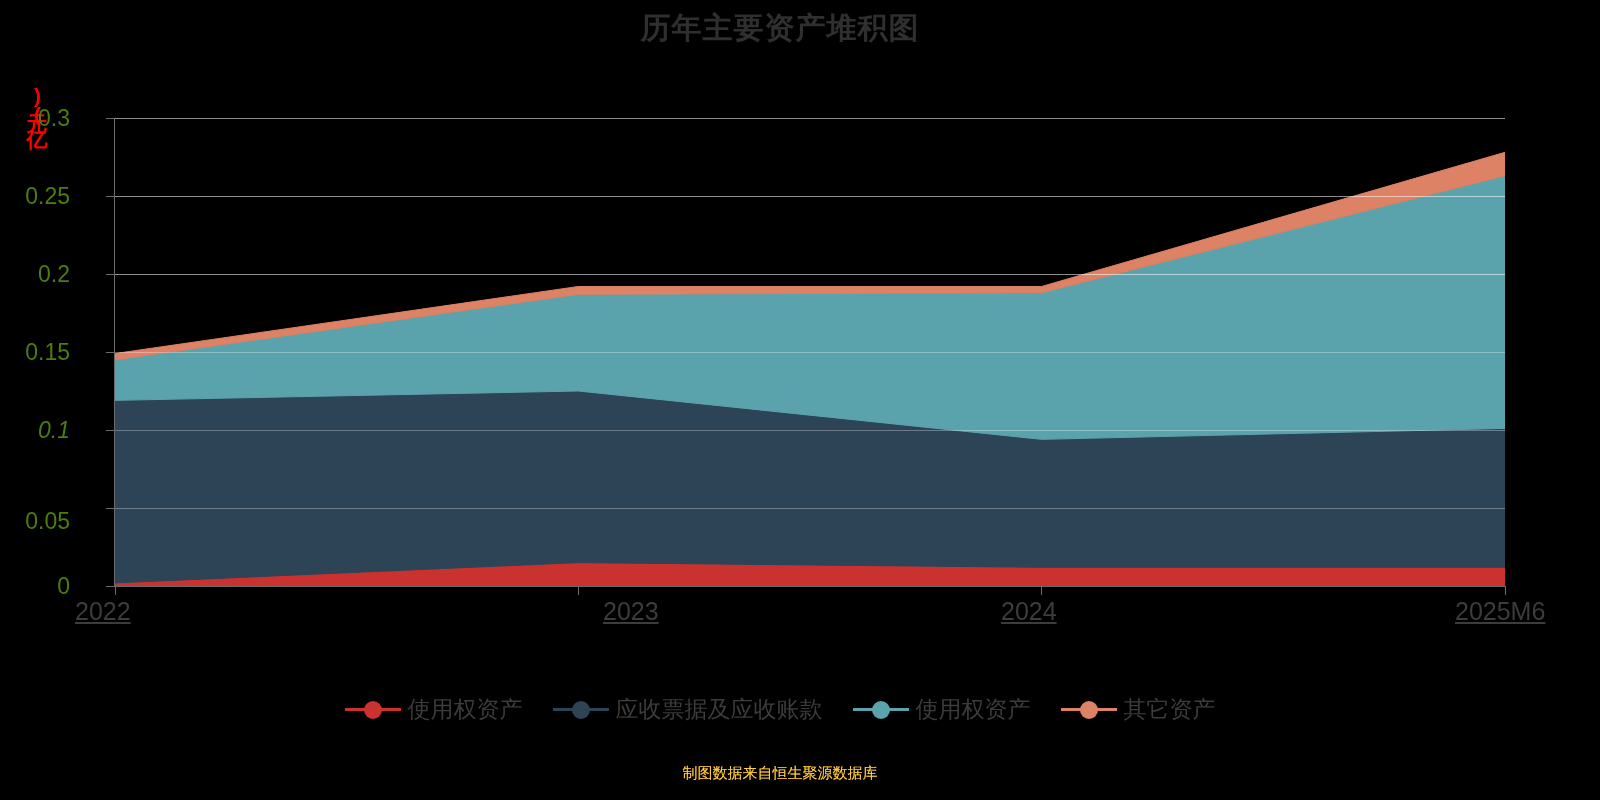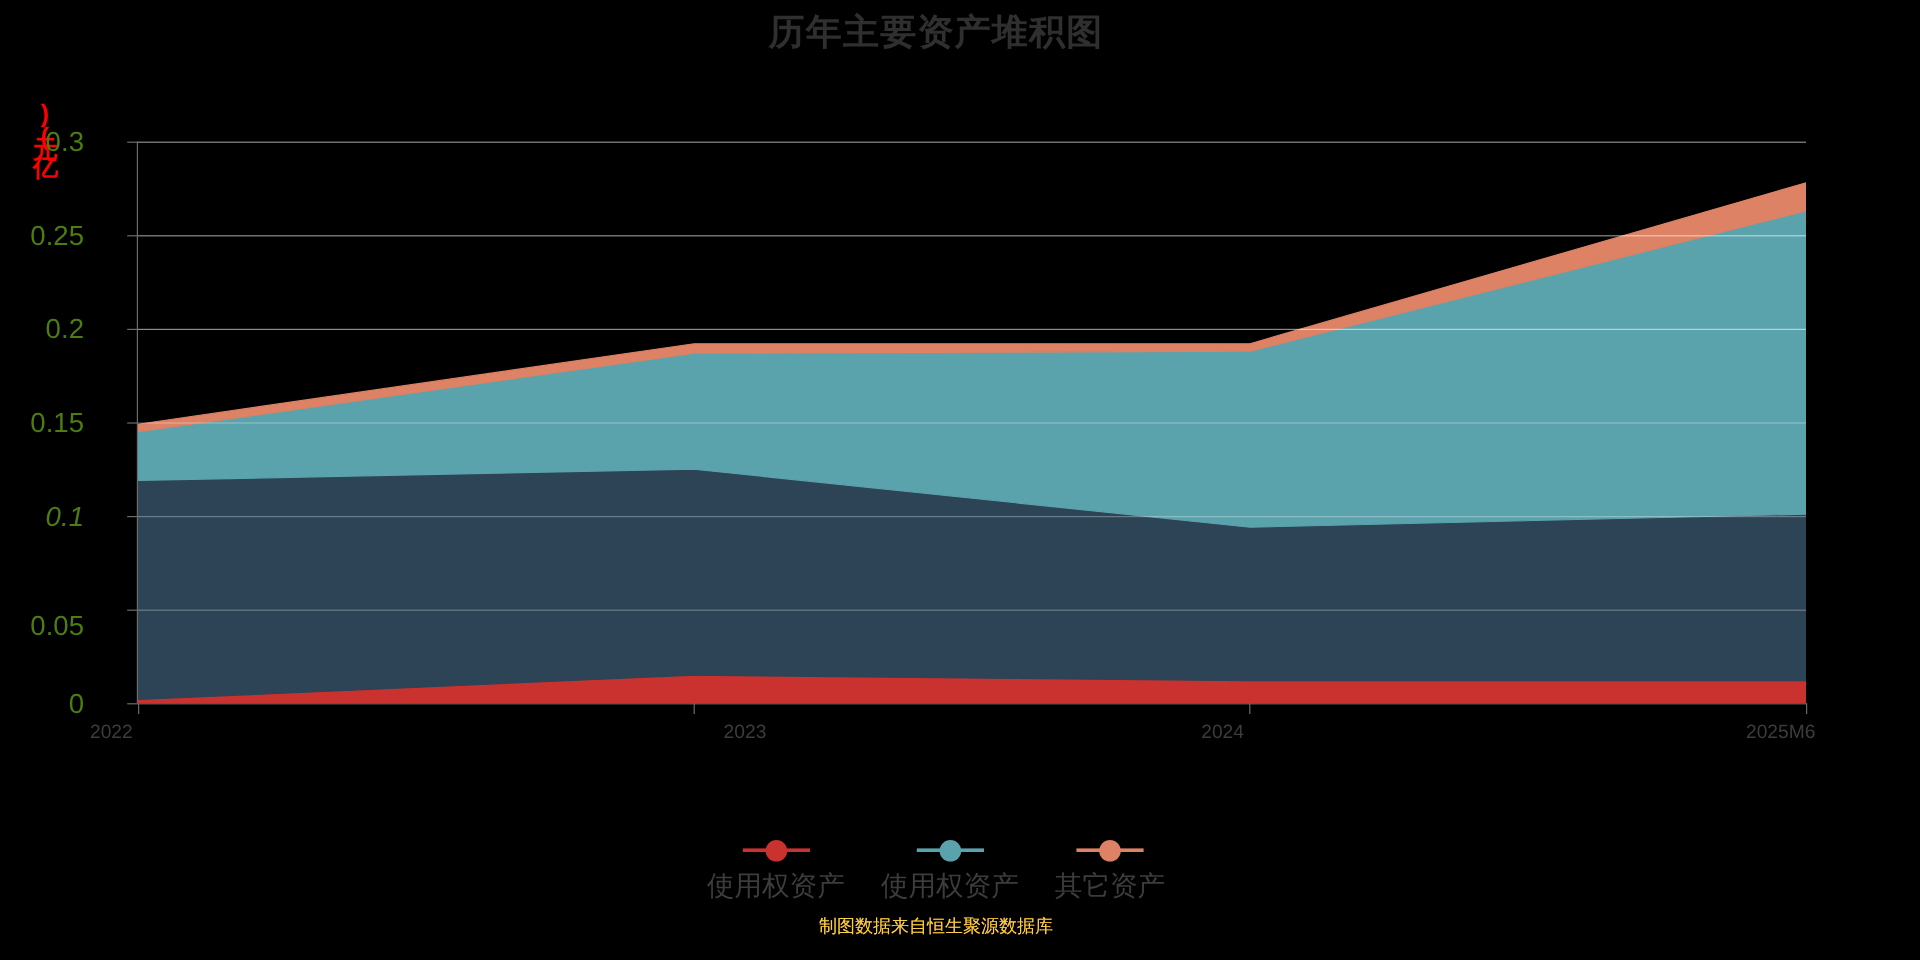--- a/index.html
+++ b/index.html
@@ -84,24 +84,25 @@
   .xtick-mark {
     position: absolute;
     top: 586px;
     width: 1px;
     height: 9px;
     background: #6b6b6b;
   }
   .xtick-label {
     position: absolute;
     top: 598px;
-    font-size: 16px;
+    font-size: 25px;
     color: #3c3c3c;
     line-height: 26px;
     white-space: nowrap;
+    text-decoration: underline;
   }
   
   #y-axis-title {
     position: absolute;
     left: 22px;
     top: 103px;
     width: 26px;
     font-size: 21px;
     color: #ff0000;
     font-weight: bold;
@@ -120,21 +121,20 @@
     width: 1560px;
     display: flex;
     justify-content: center;
     align-items: center;
     gap: 30px;
   }
   .legend-item {
     display: flex;
     align-items: center;
     gap: 7px;
-    flex-direction: column;
   }
   .legend-marker {
     position: relative;
     width: 56px;
     height: 22px;
     display: inline-block;
   }
   .legend-marker .lm-line {
     position: absolute;
     top: 10px;
@@ -245,20 +245,27 @@
   <div id="legend">
     <div class="legend-item">
       <span class="legend-marker">
         <span class="lm-line" style="background: rgb(201, 50, 47);"></span>
         <span class="lm-dot" style="background: rgb(201, 50, 47);"></span>
       </span>
       <span class="legend-label">使用权资产</span>
     </div>
     <div class="legend-item">
       <span class="legend-marker">
+        <span class="lm-line" style="background: rgb(45, 68, 86);"></span>
+        <span class="lm-dot" style="background: rgb(45, 68, 86);"></span>
+      </span>
+      <span class="legend-label">应收票据及应收账款</span>
+    </div>
+    <div class="legend-item">
+      <span class="legend-marker">
         <span class="lm-line" style="background: rgb(91, 163, 172);"></span>
         <span class="lm-dot" style="background: rgb(91, 163, 172);"></span>
       </span>
       <span class="legend-label">使用权资产</span>
     </div>
     <div class="legend-item">
       <span class="legend-marker">
         <span class="lm-line" style="background: rgb(221, 130, 100);"></span>
         <span class="lm-dot" style="background: rgb(221, 130, 100);"></span>
       </span>

